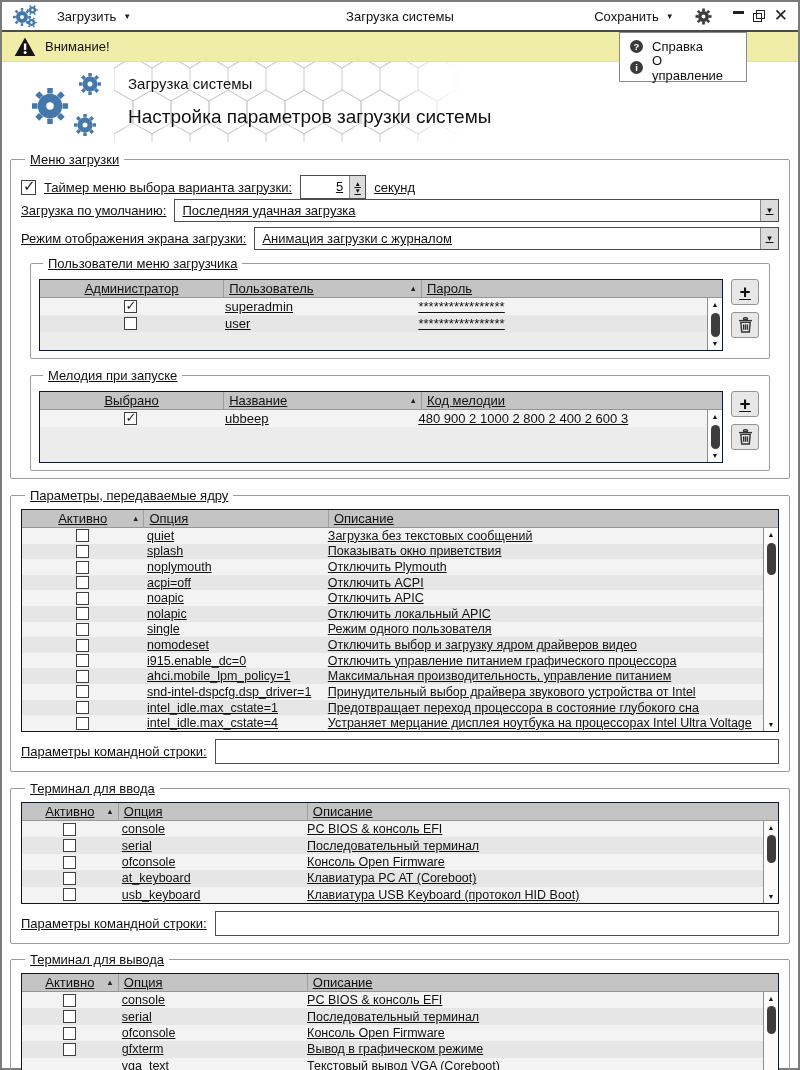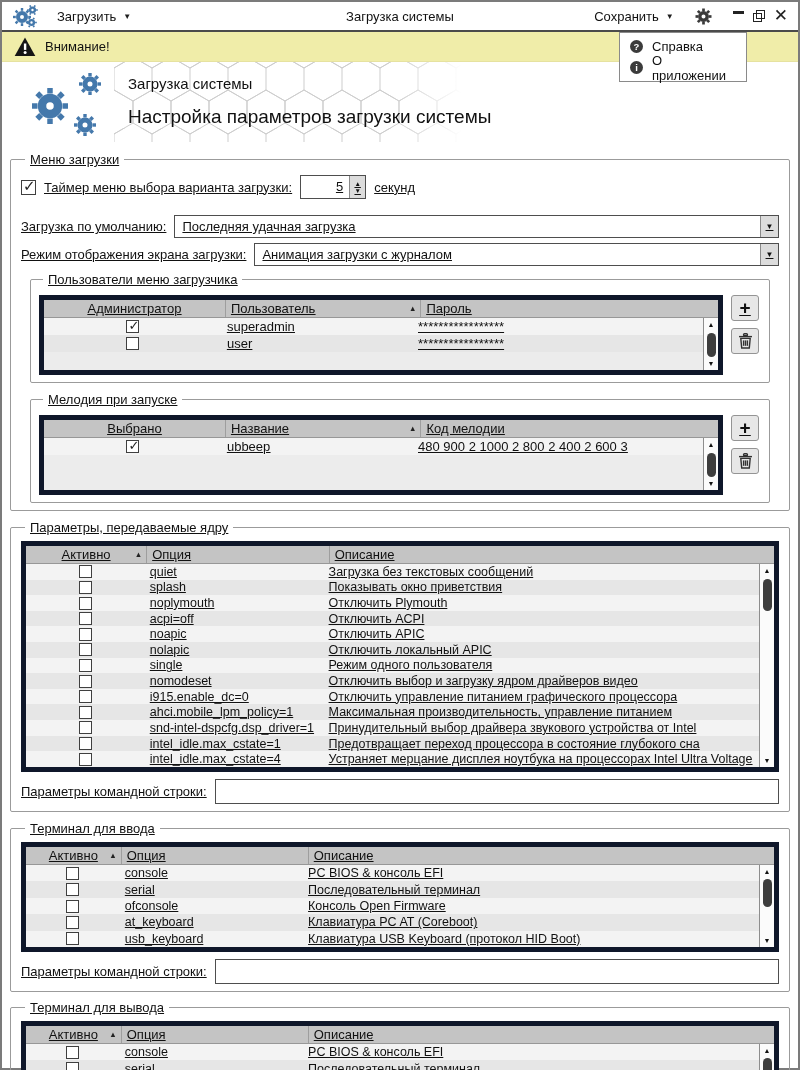--- a/index.html
+++ b/index.html
@@ -69,21 +69,21 @@
 
   
   .combo { flex:1; height:23px; border:1.4px solid #4e4e4e; background:#fff; display:flex;
     align-items:center; }
   .combo .val { flex:1; padding:0 7px; white-space:nowrap; overflow:hidden; }
   .combo .cbtn { width:18px; align-self:stretch; border-left:1px solid #8a8a8a; background:#dcdcdc;
     display:flex; align-items:center; justify-content:center; font-size:8px; }
 
   
   .tblrow { display:flex; gap:8px; margin-top:4px; }
-  .tbl { flex:1; border:5px solid #0f172a; position:relative; background:#4d7c0f; }
+  .tbl { flex:1; border:1px solid #0f172a; position:relative; background:#4d7c0f; }
   .thead { display:flex; height:18px; background:#c4c4c4; border-bottom:1px solid #979797; }
   .th { padding:1px 5px; border-right:1px solid #9e9e9e; white-space:nowrap; overflow:hidden;
     display:flex; align-items:center; position:relative; }
   .th:last-child { border-right:none; }
   .th.ctr { justify-content:center; }
   .sort { position:absolute; right:4px; top:4px; font-size:7.5px; color:#222; }
   .tbody { margin-right:15px; display:flex; flex-direction:column; }
   .tr { display:flex; align-items:center; }
   .tr:nth-child(odd)  { background:#f3f3f3; }
   .tr:nth-child(even) { background:#e6e6e6; }
@@ -200,21 +200,21 @@
     </div>
   </div>
 
   <div class="ddmenu">
     <div class="dditem">
       <span class="circ">?</span>
       <span>Справка</span>
     </div>
     <div class="dditem">
       <span class="circ">i</span>
-      <span>О приложении</span>
+      <span>О управление</span>
     </div>
   </div>
 
   <div class="warnbar">
     <svg width="22" height="20" viewBox="0 0 22 20">
       <path d="M11 0.5 L21.3 19 L0.7 19 Z" fill="#151515"></path>
       <rect x="9.9" y="6.5" width="2.4" height="6.4" fill="#fff"></rect>
       <circle cx="11.1" cy="15.6" r="1.5" fill="#fff"></circle>
     </svg>
     <span>Внимание!</span>
@@ -286,21 +286,21 @@
     <div class="frow">
       <span class="cb checked"></span>
       <span>Таймер меню выбора варианта загрузки:</span>
       <span class="spin">
         <span class="spinval">5</span>
         <span class="spinbtn">▲<br>▼</span>
       </span>
       <span>секунд</span>
     </div>
 
-    <div class="frow" style="margin-top:16px;">
+    <div class="frow" style="margin-top:0;">
       <span>Загрузка по умолчанию:</span>
       <div class="combo">
         <span class="val">Последняя удачная загрузка</span>
         <span class="cbtn">▼</span>
       </div>
     </div>
 
     <div class="frow" style="">
       <span>Режим отображения экрана загрузки:</span>
       <div class="combo">

